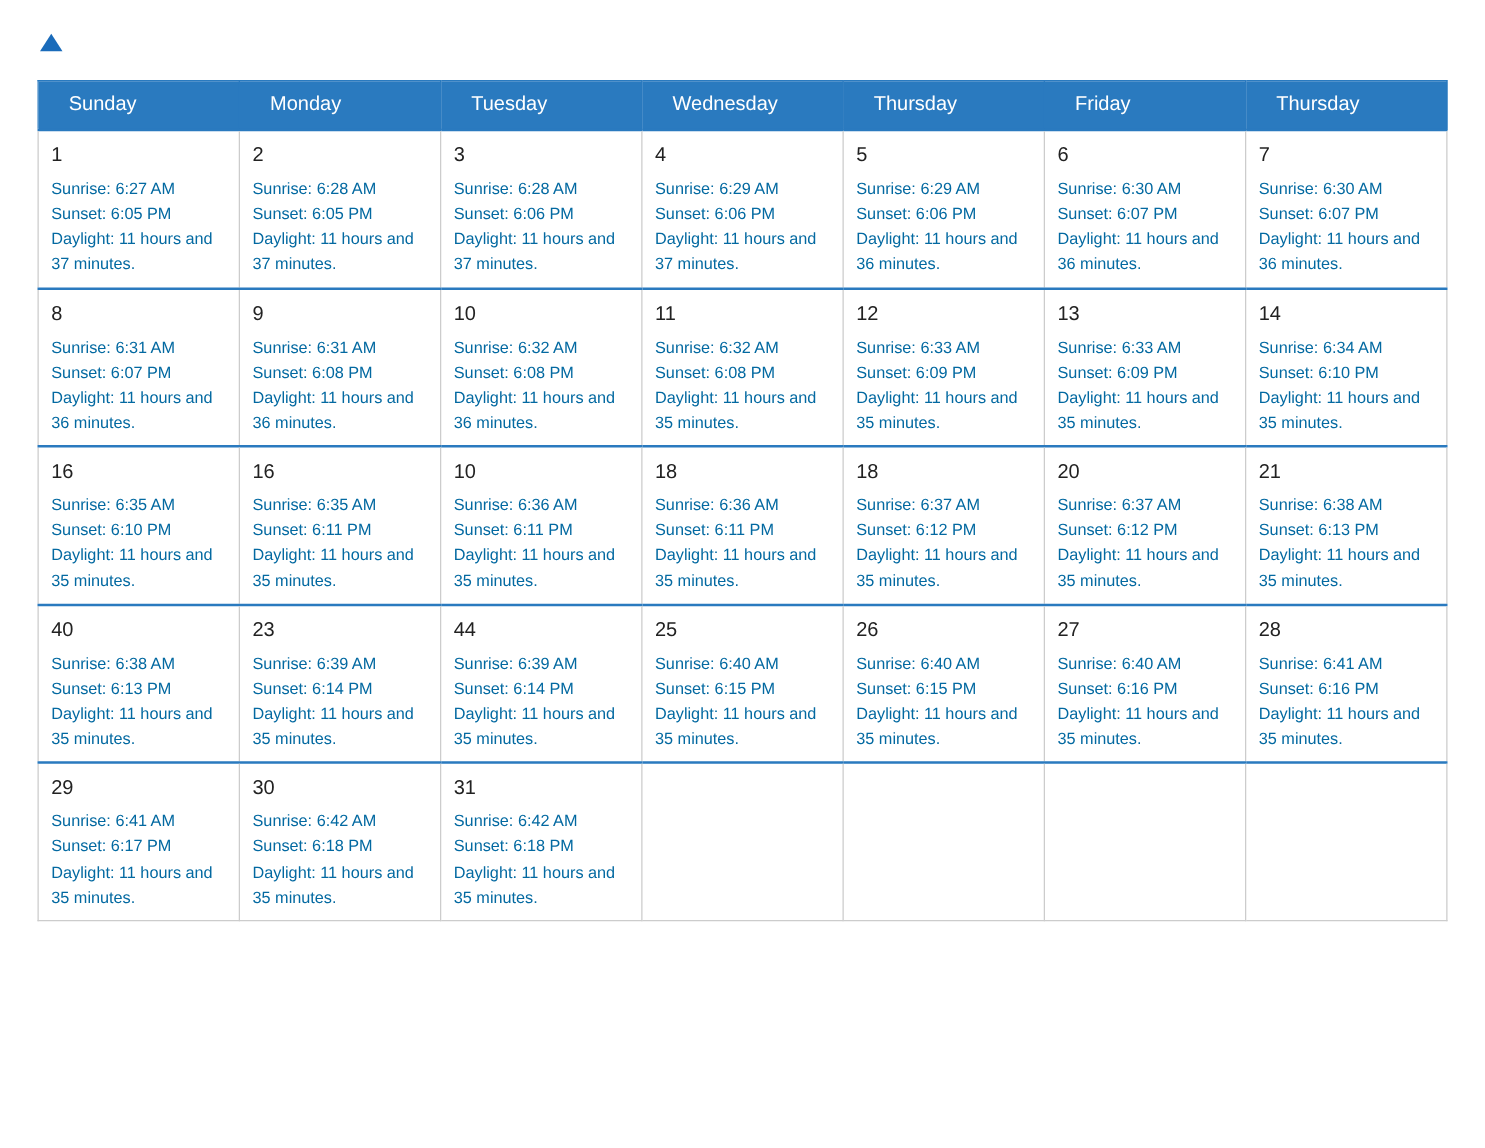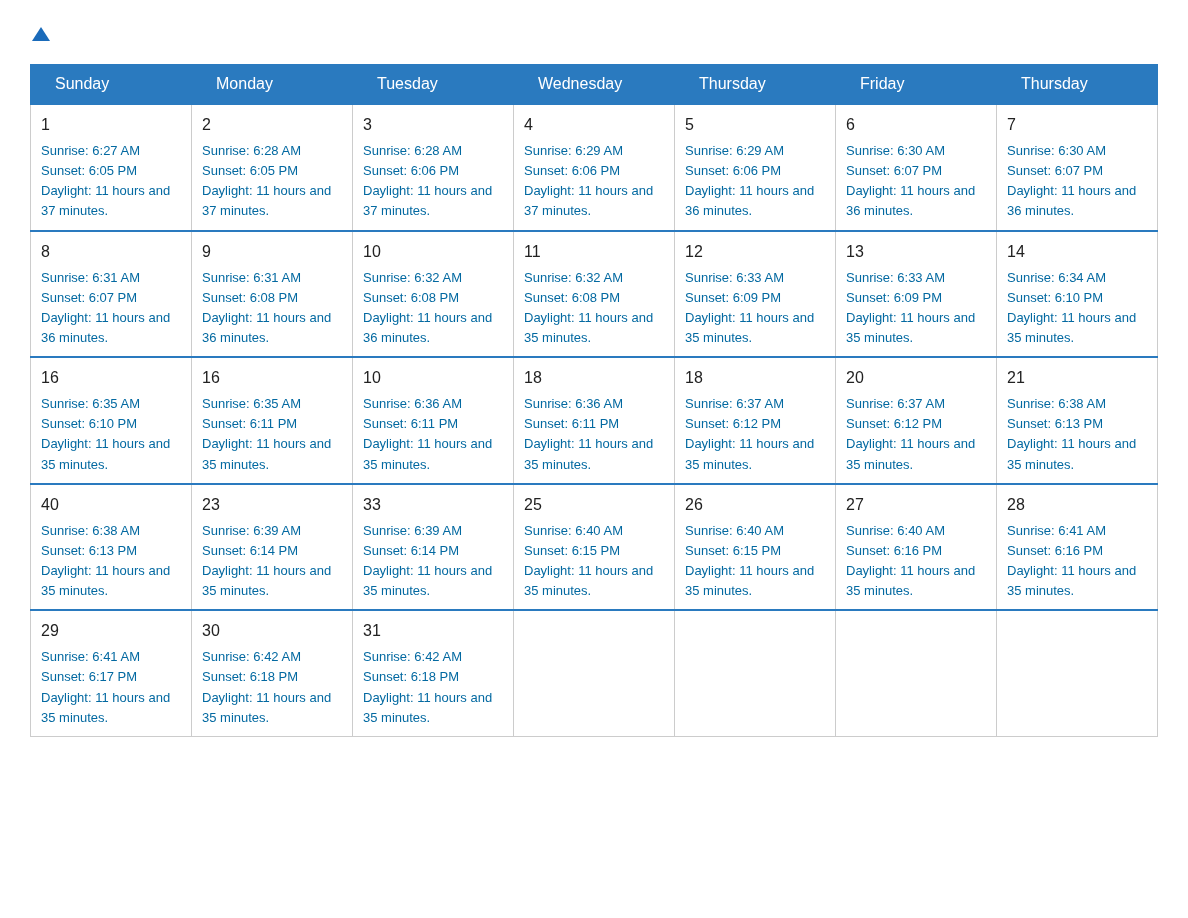--- a/index.html
+++ b/index.html
@@ -234,21 +234,21 @@
       <tr>
         <td>
           <span class="day-number">40</span>
           <div class="day-info">Sunrise: 6:38 AM<br>Sunset: 6:13 PM<br>Daylight: 11 hours and 35 minutes.</div>
         </td>
         <td>
           <span class="day-number">23</span>
           <div class="day-info">Sunrise: 6:39 AM<br>Sunset: 6:14 PM<br>Daylight: 11 hours and 35 minutes.</div>
         </td>
         <td>
-          <span class="day-number">33</span>
+          <span class="day-number">44</span>
           <div class="day-info">Sunrise: 6:39 AM<br>Sunset: 6:14 PM<br>Daylight: 11 hours and 35 minutes.</div>
         </td>
         <td>
           <span class="day-number">25</span>
           <div class="day-info">Sunrise: 6:40 AM<br>Sunset: 6:15 PM<br>Daylight: 11 hours and 35 minutes.</div>
         </td>
         <td>
           <span class="day-number">26</span>
           <div class="day-info">Sunrise: 6:40 AM<br>Sunset: 6:15 PM<br>Daylight: 11 hours and 35 minutes.</div>
         </td>

